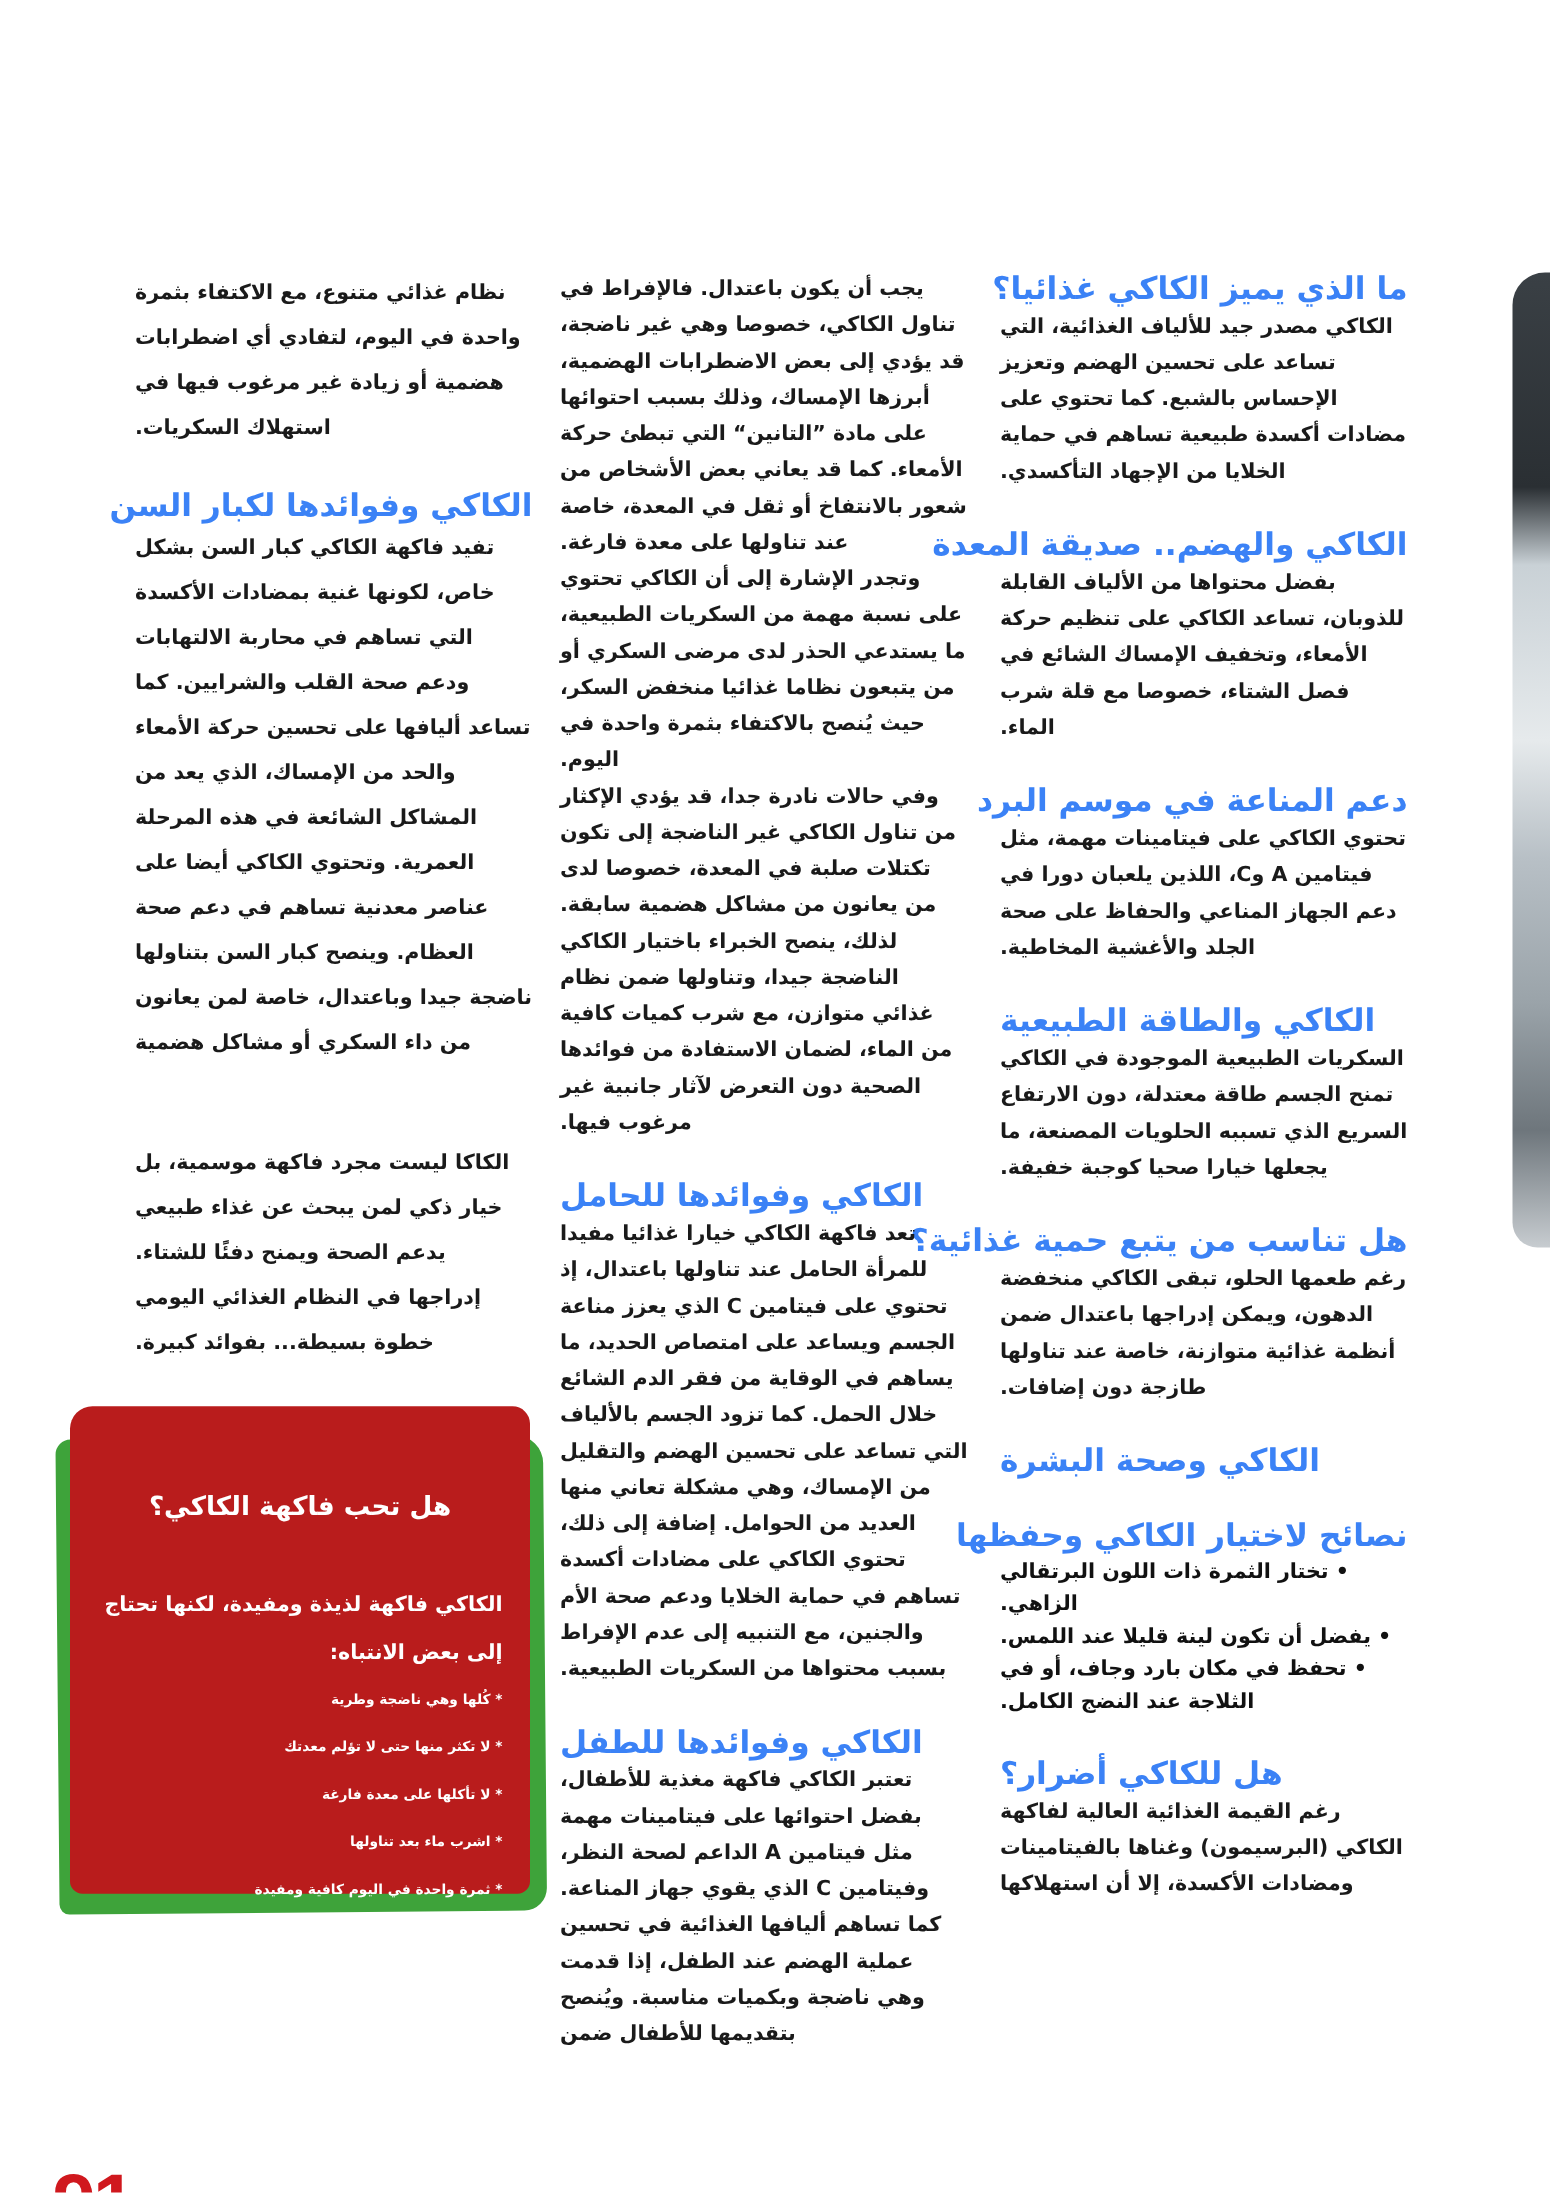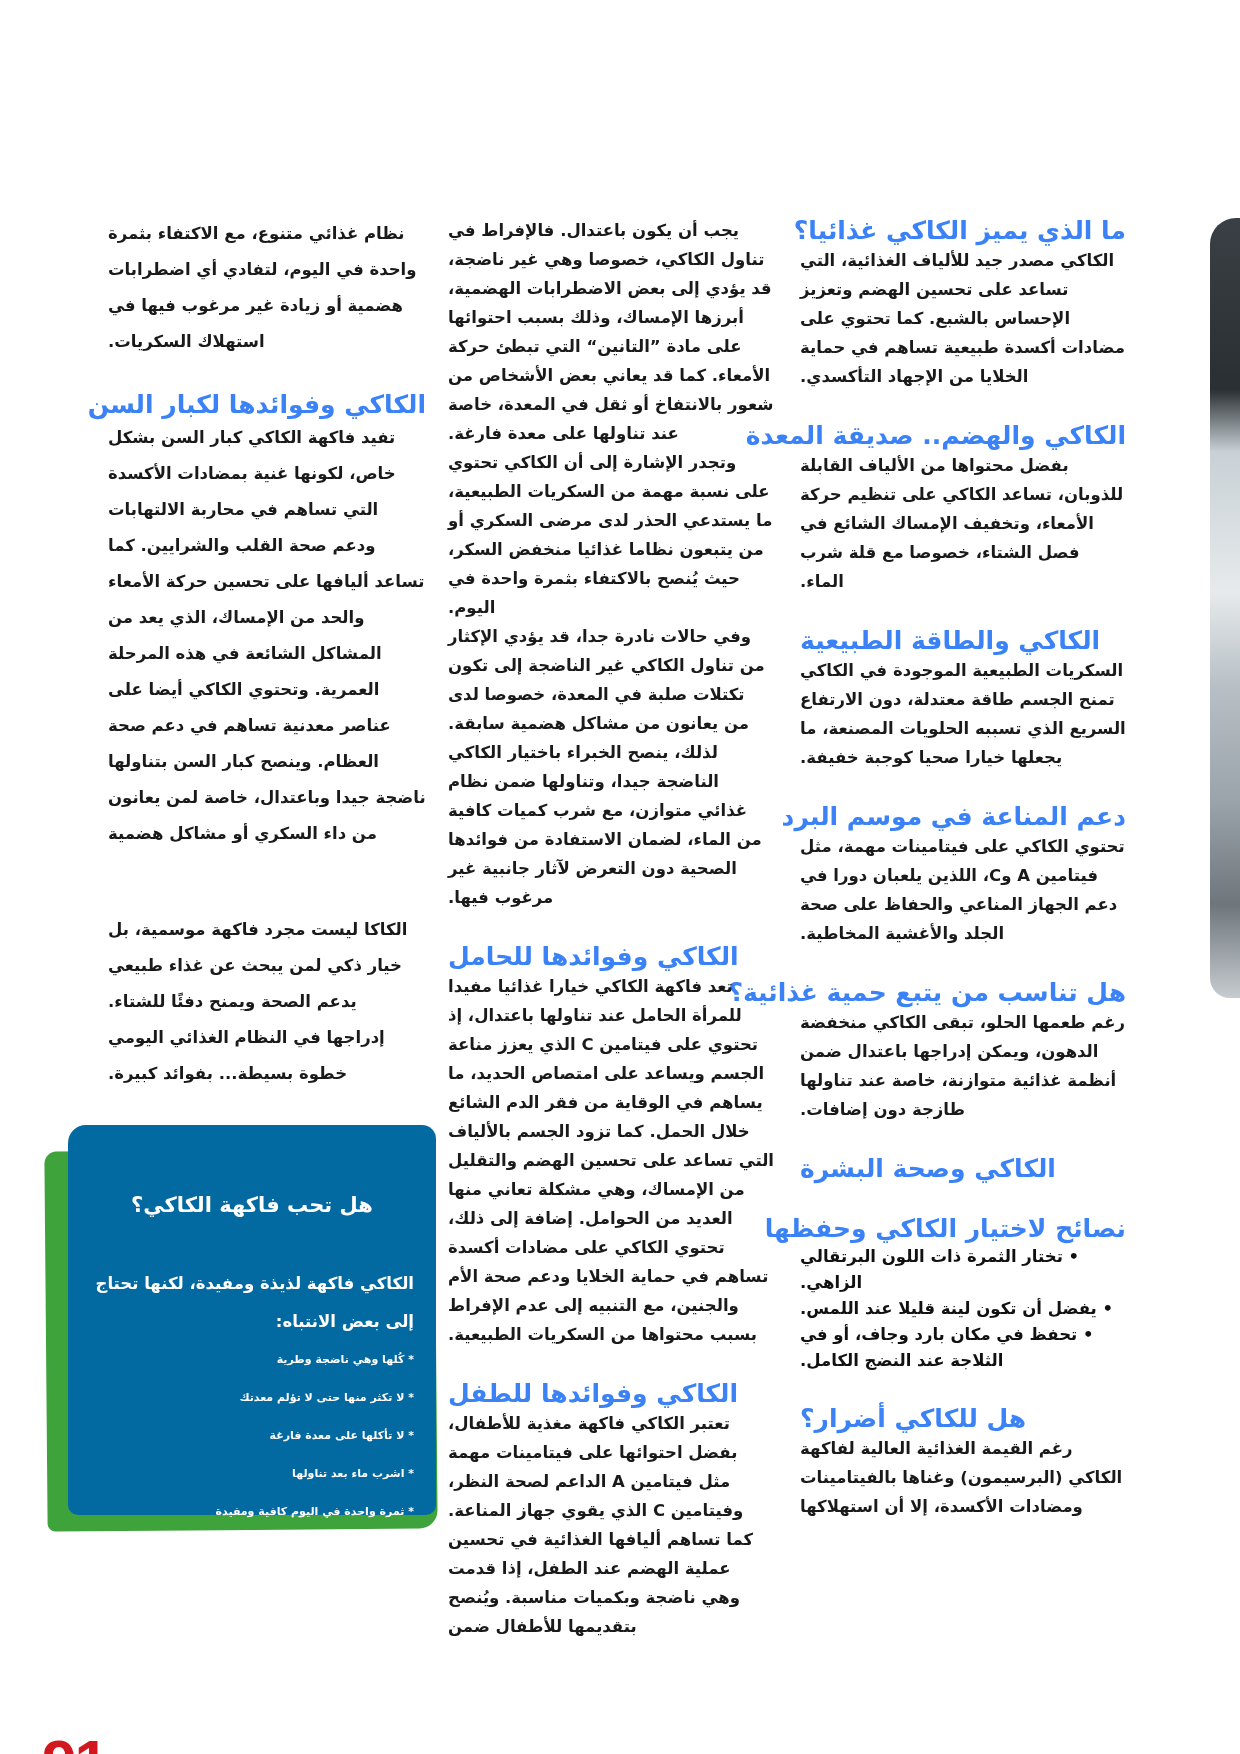--- a/index.html
+++ b/index.html
@@ -29,22 +29,22 @@
     border-radius: 26px 0 0 20px;
     background: linear-gradient(180deg, #3a4045 0%, #2a2f33 22%, #c9d1d6 30%, #e6eaec 48%, #b8c0c6 60%, #9aa3a9 75%, #6e767c 88%, #c7ccd0 100%);
   }
 
   
   .box-green {
     position: absolute; left: 46px; top: 1150px; width: 390px; height: 380px;
     background: #3ea33a; border-radius: 12px 22px 18px 8px; transform: rotate(-0.5deg);
   }
   .box-red {
-    position: absolute; left: 68px; top: 1125px; width: 368px; height: 390px;
-    background: #0369a1; border-radius: 18px 14px 10px 10px; direction: rtl; text-align: right;
+    position: absolute; left: 56px; top: 1125px; width: 368px; height: 390px;
+    background: #b91c1c; border-radius: 18px 14px 10px 10px; direction: rtl; text-align: right;
     padding: 0 22px;
   }
   .box-title {
     color: #fff; font-weight: bold; font-size: 21px; text-align: center; margin-top: 68px;
   }
   .box-intro { color: #fff; font-size: 16.5px; line-height: 38px; margin-top: 48px; font-weight: bold; }
   .box-list { list-style: none; color: #fff; font-size: 11px; line-height: 38px; font-weight: bold; }
   .box-list li::before { content: "* "; }
 
   
@@ -58,26 +58,26 @@
 <div class="col col-right">
   <div class="section">
     <h2 class="heading">ما الذي يميز الكاكي غذائيا؟</h2>
     <p class="para">الكاكي مصدر جيد للألياف الغذائية، التي تساعد على تحسين الهضم وتعزيز الإحساس بالشبع. كما تحتوي على مضادات أكسدة طبيعية تساهم في حماية الخلايا من الإجهاد التأكسدي.</p>
   </div>
   <div class="section">
     <h2 class="heading">الكاكي والهضم.. صديقة المعدة</h2>
     <p class="para">بفضل محتواها من الألياف القابلة للذوبان، تساعد الكاكي على تنظيم حركة الأمعاء، وتخفيف الإمساك الشائع في فصل الشتاء، خصوصا مع قلة شرب الماء.</p>
   </div>
   <div class="section">
+    <h2 class="heading">دعم المناعة في موسم البرد</h2>
+    <p class="para">تحتوي الكاكي على فيتامينات مهمة، مثل فيتامين A وC، اللذين يلعبان دورا في دعم الجهاز المناعي والحفاظ على صحة الجلد والأغشية المخاطية.</p>
+  </div>
+  <div class="section">
     <h2 class="heading">الكاكي والطاقة الطبيعية</h2>
     <p class="para">السكريات الطبيعية الموجودة في الكاكي تمنح الجسم طاقة معتدلة، دون الارتفاع السريع الذي تسببه الحلويات المصنعة، ما يجعلها خيارا صحيا كوجبة خفيفة.</p>
-  </div>
-  <div class="section">
-    <h2 class="heading">دعم المناعة في موسم البرد</h2>
-    <p class="para">تحتوي الكاكي على فيتامينات مهمة، مثل فيتامين A وC، اللذين يلعبان دورا في دعم الجهاز المناعي والحفاظ على صحة الجلد والأغشية المخاطية.</p>
   </div>
   <div class="section">
     <h2 class="heading">هل تناسب من يتبع حمية غذائية؟</h2>
     <p class="para">رغم طعمها الحلو، تبقى الكاكي منخفضة الدهون، ويمكن إدراجها باعتدال ضمن أنظمة غذائية متوازنة، خاصة عند تناولها طازجة دون إضافات.</p>
   </div>
   <div class="section">
     <h2 class="heading">الكاكي وصحة البشرة</h2>
   </div>
   <div class="section">
     <h2 class="heading">نصائح لاختيار الكاكي وحفظها</h2>

